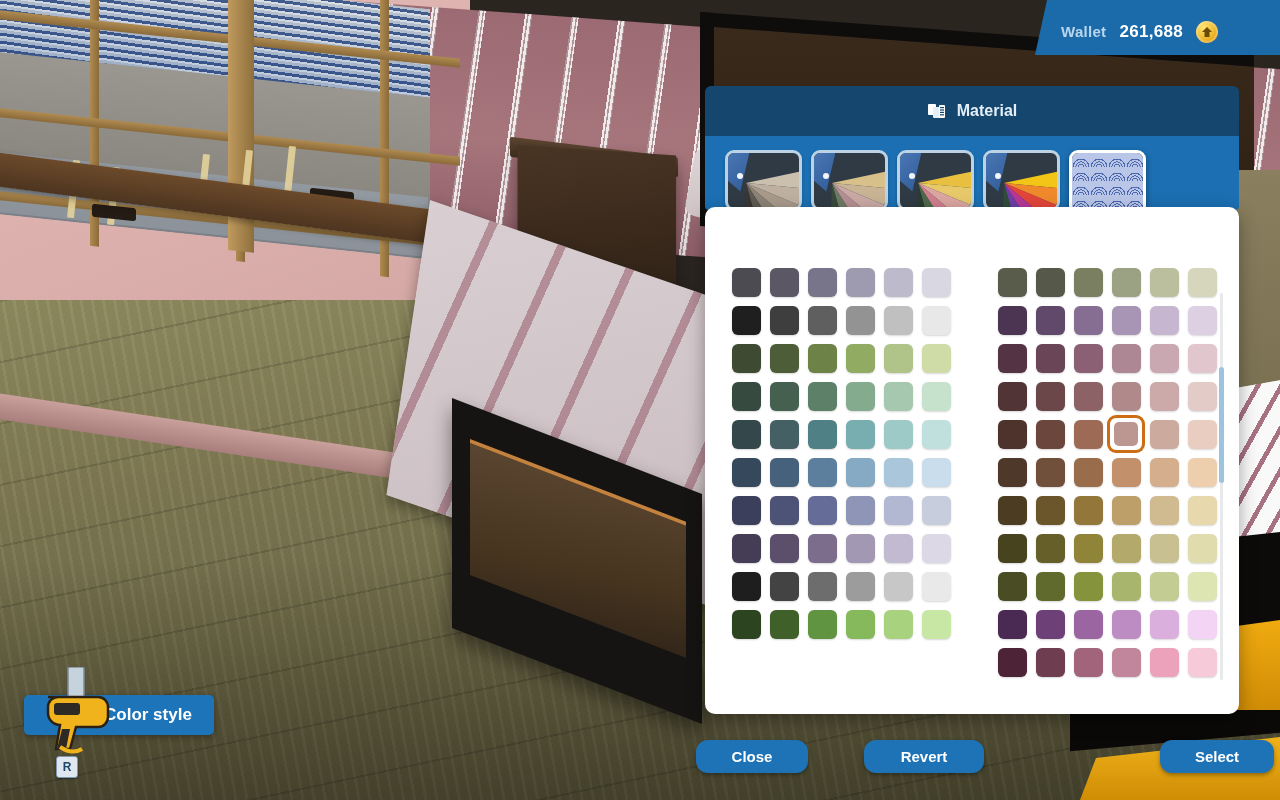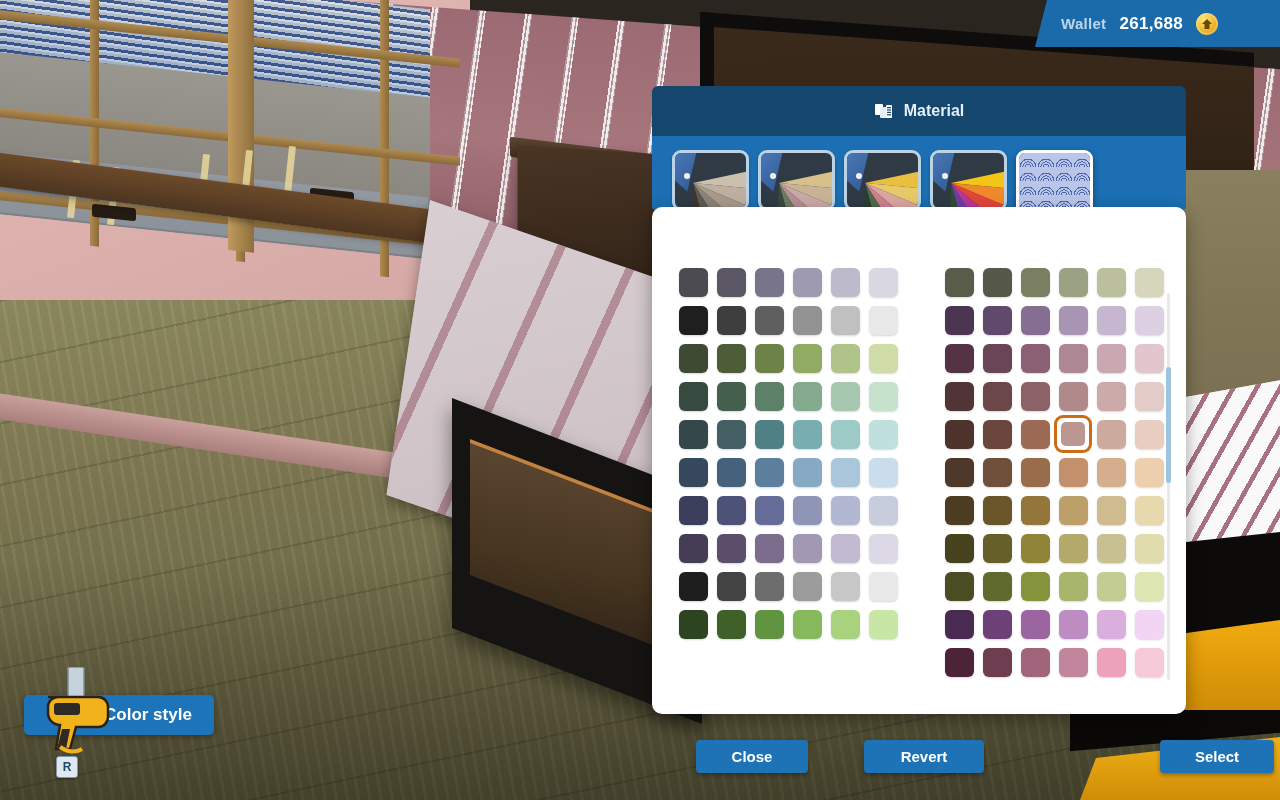--- a/index.html
+++ b/index.html
@@ -181,21 +181,21 @@
     border-left:14px solid #0f0d0c;
     border-top:14px solid #0f0d0c;
     background:linear-gradient(175deg,#3a2a1b,#2a1e13);
     transform:skewY(4.2deg);transform-origin:left top;
   }
 
   
   .wallet{
     position:absolute;right:0;top:0;height:47px;min-width:205px;
     display:flex;align-items:center;gap:13px;
-    padding:0 14px 0 26px;
+    padding:8px 14px 0 26px;
     background:#1b6bab;
     clip-path:polygon(12px 0, 100% 0, 100% 100%, 0 100%);
     box-shadow:0 2px 5px rgba(0,0,0,.3);
   }
   .wallet-label{color:#b9d6ec;font-size:15px;font-weight:bold;letter-spacing:.3px;}
   .wallet-amount{color:#fff;font-size:17px;font-weight:bold;letter-spacing:.3px;}
   .coin{
     width:22px;height:22px;border-radius:50%;
     background:radial-gradient(circle at 35% 30%,#ffe570,#e8a81a 70%,#b67c08);
     display:flex;align-items:center;justify-content:center;
@@ -221,21 +221,21 @@
   .key-hint{
     position:absolute;left:56px;top:756px;width:20px;height:20px;
     background:#dfe8f0;border:1.5px solid #7d97ad;border-radius:3px;
     color:#20486b;font-size:12px;font-weight:bold;
     display:flex;align-items:center;justify-content:center;
     box-shadow:0 1px 2px rgba(0,0,0,.4);
   }
 
   
   .picker{
-    position:absolute;left:652px;top:86px;width:534px;height:529px;
+    position:absolute;left:705px;top:86px;width:534px;height:529px;
   }
   .tabs{
     position:absolute;left:0;top:0;width:534px;height:50px;display:flex;gap:6px;
   }
   .tab{
     flex:1;display:flex;align-items:center;justify-content:center;gap:11px;
     color:#ffffff;font-size:16px;font-weight:bold;
     border-radius:6px 6px 0 0;
     cursor:pointer;
   }
@@ -309,21 +309,21 @@
   .scroll-thumb{
     position:absolute;left:-1px;top:2px;width:5px;height:126px;
     background:#9cc4df;border-radius:3px;
   }
 
   
   .btnbar{position:absolute;left:0;top:740px;width:1280px;height:36px;}
   .btn{
     position:absolute;height:33px;display:flex;align-items:center;justify-content:center;
     background:#1d73b6;color:#fff;font-size:15px;font-weight:bold;
-    border-radius:4px;cursor:pointer;
+    border-radius:12px;cursor:pointer;
     box-shadow:0 2px 4px rgba(0,0,0,.35);
     padding:0 20px;
   }
   #b-close{left:696px;width:72px;}
   #b-revert{left:864px;width:80px;}
   #b-store{left:968px;width:132px;}
   #b-select{left:1124px;width:74px;margin-left:36px;}
 </style>
 </head>
 <body>

